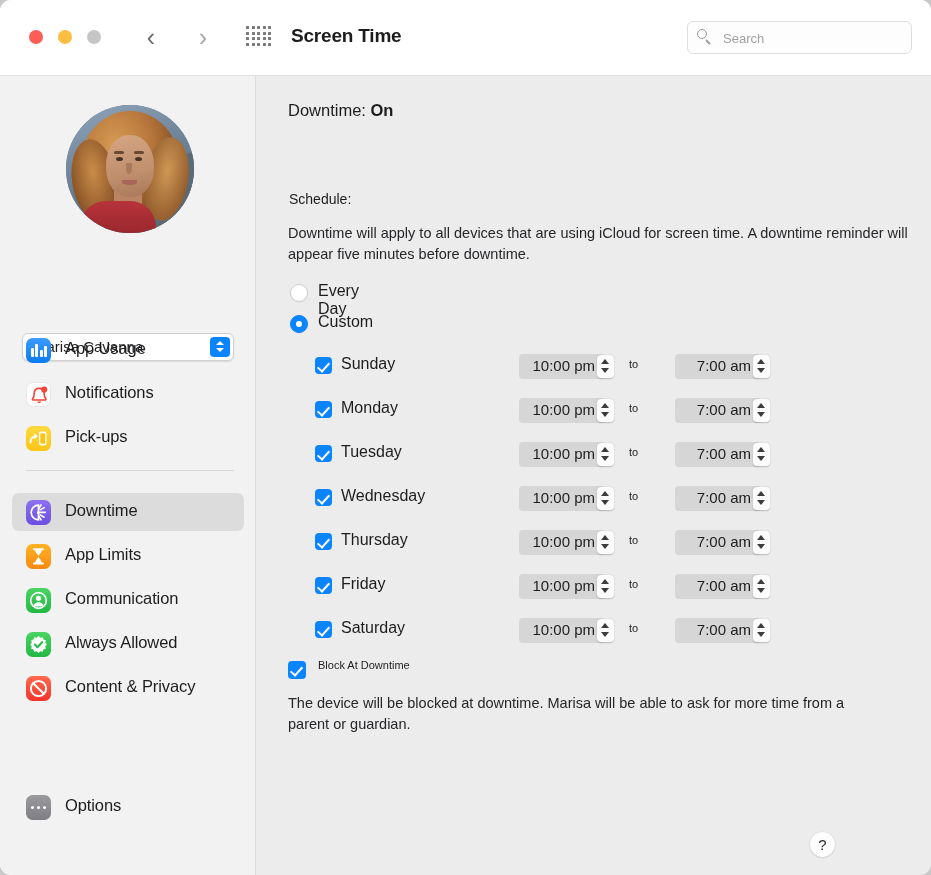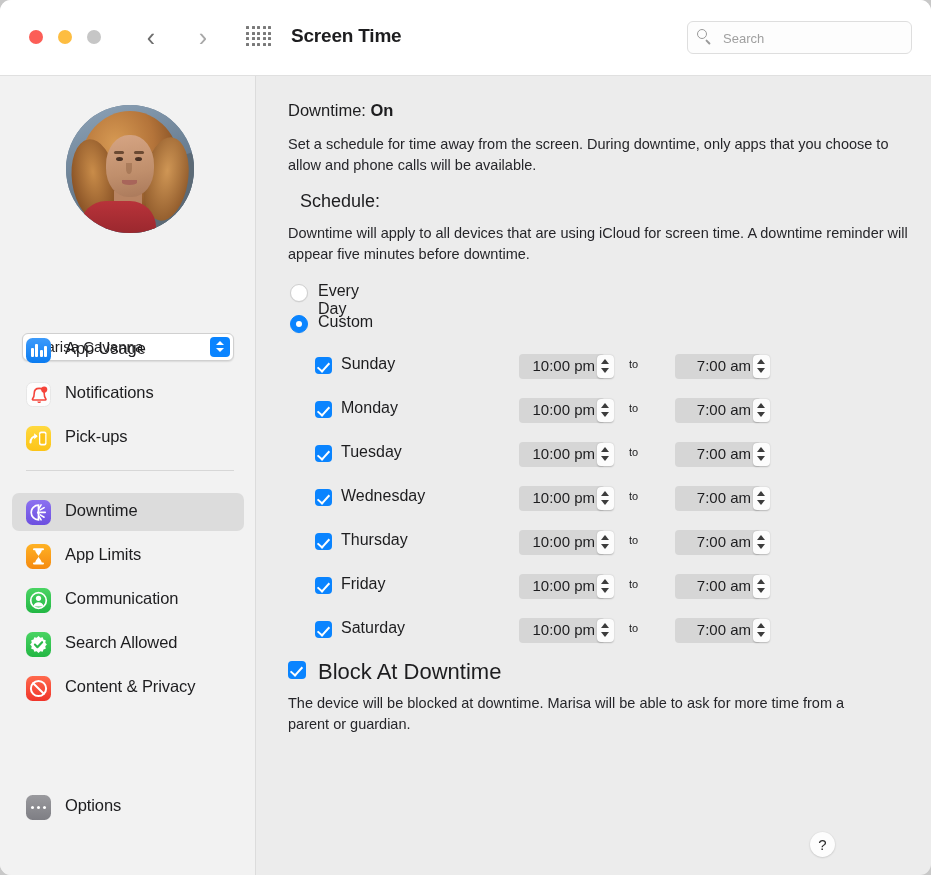--- a/index.html
+++ b/index.html
@@ -332,22 +332,22 @@
     position: absolute;
     left: 31px; top: 58px;
     width: 625px;
     font-size: 14.5px;
     line-height: 21px;
     color: #26262a;
   }
 
   #schedule-title {
     position: absolute;
-    left: 43px; top: 115px;
-    font-size: 18px;
+    left: 32px; top: 115px;
+    font-size: 14px;
     color: #1d1d1f;
   }
 
   #schedule-desc {
     position: absolute;
     left: 31px; top: 147px;
     width: 627px;
     font-size: 14.5px;
     line-height: 21px;
     color: #26262a;
@@ -457,21 +457,21 @@
     font-size: 11px;
     color: #1d1d1f;
   }
 
   #block-row {
     position: absolute;
     left: 31px; top: 583px;
     height: 24px;
   }
   #block-row .checkbox { top: 2px; width: 18px; height: 18px; }
-  #block-row .day-label { left: 30px; top: 0px; font-size: 22px; }
+  #block-row .day-label { left: 30px; top: 0px; font-size: 11px; }
 
   #block-desc {
     position: absolute;
     left: 31px; top: 617px;
     width: 600px;
     font-size: 14.5px;
     line-height: 21px;
     color: #26262a;
   }
 
@@ -624,21 +624,21 @@
               <circle cx="12.5" cy="10.3" r="2.6" fill="#fff"></circle>
               <path d="M7.3 18.4c.7-2.8 2.7-4.2 5.2-4.2s4.5 1.4 5.2 4.2z" fill="#fff"></path>
             </svg></span>
           <span class="nav-label">Communication</span>
         </div>
         <div class="nav-item" style="top: 549px;">
           <span class="nav-icon ic-allowed"><svg width="25" height="25" viewBox="0 0 25 25">
               <polygon points="20.90,12.50 19.26,14.31 19.77,16.70 17.45,17.45 16.70,19.77 14.31,19.26 12.50,20.90 10.69,19.26 8.30,19.77 7.55,17.45 5.23,16.70 5.74,14.31 4.10,12.50 5.74,10.69 5.23,8.30 7.55,7.55 8.30,5.23 10.69,5.74 12.50,4.10 14.31,5.74 16.70,5.23 17.45,7.55 19.77,8.30 19.26,10.69" fill="#fff"></polygon>
               <path d="M8.9 12.6l2.5 2.6 4.7-5" fill="none" stroke="#2ab94a" stroke-width="2.1" stroke-linecap="round" stroke-linejoin="round"></path>
             </svg></span>
-          <span class="nav-label">Search Allowed</span>
+          <span class="nav-label">Always Allowed</span>
         </div>
         <div class="nav-item" style="top: 593px;">
           <span class="nav-icon ic-content"><svg width="25" height="25" viewBox="0 0 25 25">
               <circle cx="12.5" cy="12.5" r="7.6" fill="none" stroke="#fff" stroke-width="2"></circle>
               <path d="M7.2 7.2l10.6 10.6" stroke="#fff" stroke-width="2" stroke-linecap="round"></path>
             </svg></span>
           <span class="nav-label">Content &amp; Privacy</span>
         </div>
       </div>
     <div id="nav-divider"></div>
@@ -653,21 +653,20 @@
     </div>
   </div>
 
   <div id="content">
 
     <div id="downtime-status">
       <span>Downtime: </span><b>On</b>
     </div>
 
 
-    <div id="downtime-desc">Set a schedule for time away from the screen. During downtime, only apps that you choose to allow and phone calls will be available.</div>
 
     <div id="schedule-title">Schedule:</div>
 
     <div id="schedule-desc">Downtime will apply to all devices that are using iCloud for screen time. A downtime reminder will appear five minutes before downtime.</div>
 
     <div id="radio-group">
         <div class="radio-row" style="top: 207px;">
           <span class="radio"></span>
           <span class="radio-label">Every Day</span>
         </div>

